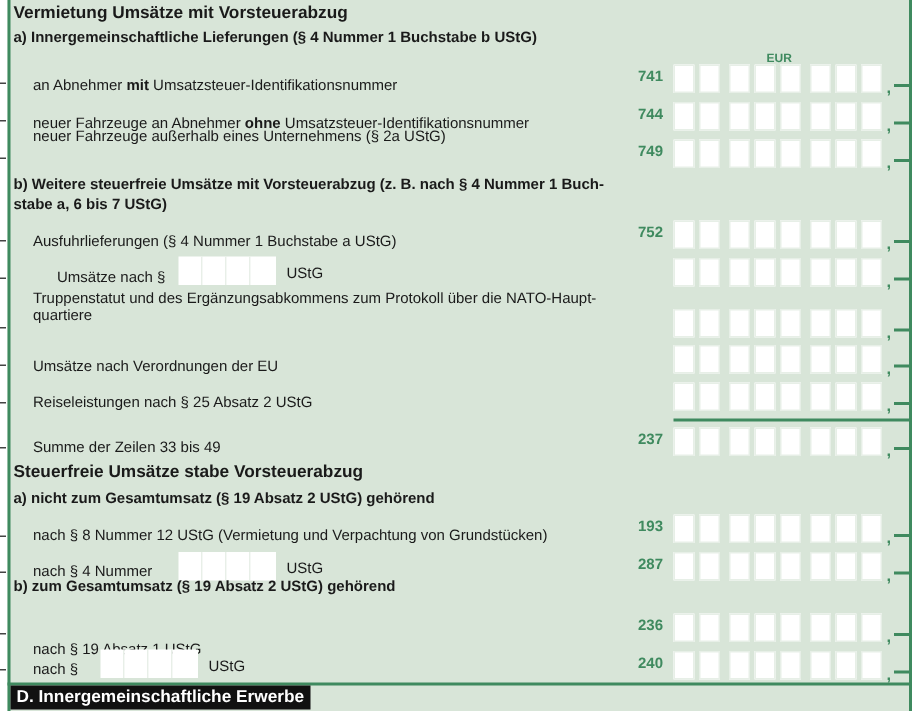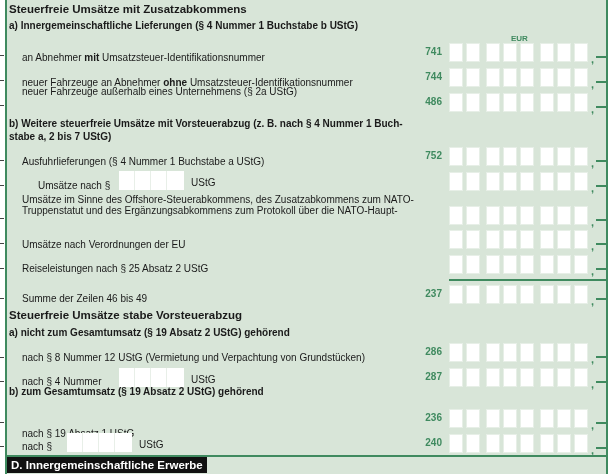--- a/index.html
+++ b/index.html
@@ -35,21 +35,21 @@
 <div class="stub" style="top:185px"></div>
 <div class="stub" style="top:218px"></div>
 <div class="stub" style="top:243px"></div>
 <div class="stub" style="top:268px"></div>
 <div class="stub" style="top:298px"></div>
 <div class="stub" style="top:357px"></div>
 <div class="stub" style="top:381px"></div>
 <div class="stub" style="top:422px"></div>
 <div class="stub" style="top:446px"></div>
 
-<div class="t h1" style="left:9px;top:3px">Steuerfreie Umsätze mit Zusatzabkommens</div>
+<div class="t h1" style="left:9px;top:3px">Vermietung Umsätze mit Vorsteuerabzug</div>
 <div class="t h2" style="left:9px;top:20px">a) Innergemeinschaftliche Lieferungen (§ 4 Nummer 1 Buchstabe b UStG)</div>
 <div class="eur" style="left:511px;top:34px">EUR</div>
 
 <div class="t lbl" style="left:22px;top:52px"><span>an Abnehmer </span><b>mit</b><span> Umsatzsteuer-Identifikationsnummer</span></div>
 <div class="row" style="top:43px">
   <div class="num" style="left:412px;top:3px">741</div>
   <div class="cell" style="left:449px"></div>
     <div class="cell" style="left:466px"></div>
   <div class="cell" style="left:486px"></div>
     <div class="cell" style="left:503px"></div>
@@ -71,35 +71,35 @@
     <div class="cell" style="left:520px"></div>
   <div class="cell" style="left:540px"></div>
     <div class="cell" style="left:557px"></div>
     <div class="cell" style="left:574px"></div>
   <div class="comma">,</div>
     <div class="dash"></div>
 </div>
 
 <div class="t lbl" style="left:22px;top:86px">neuer Fahrzeuge außerhalb eines Unternehmens (§ 2a UStG)</div>
 <div class="row" style="top:93px">
-  <div class="num" style="left:412px;top:3px">486</div>
+  <div class="num" style="left:412px;top:3px">749</div>
   <div class="cell" style="left:449px"></div>
     <div class="cell" style="left:466px"></div>
   <div class="cell" style="left:486px"></div>
     <div class="cell" style="left:503px"></div>
     <div class="cell" style="left:520px"></div>
   <div class="cell" style="left:540px"></div>
     <div class="cell" style="left:557px"></div>
     <div class="cell" style="left:574px"></div>
   <div class="comma">,</div>
     <div class="dash"></div>
 </div>
 
 <div class="t h2" style="left:9px;top:118px">b) Weitere steuerfreie Umsätze mit Vorsteuerabzug (z. B. nach § 4 Nummer 1 Buch-</div>
-<div class="t h2" style="left:9px;top:131px">stabe a, 2 bis 7 UStG)</div>
+<div class="t h2" style="left:9px;top:131px">stabe a, 6 bis 7 UStG)</div>
 
 <div class="t lbl" style="left:22px;top:156px">Ausfuhrlieferungen (§ 4 Nummer 1 Buchstabe a UStG)</div>
 <div class="row" style="top:147px">
   <div class="num" style="left:412px;top:3px">752</div>
   <div class="cell" style="left:449px"></div>
     <div class="cell" style="left:466px"></div>
   <div class="cell" style="left:486px"></div>
     <div class="cell" style="left:503px"></div>
     <div class="cell" style="left:520px"></div>
   <div class="cell" style="left:540px"></div>
@@ -124,22 +124,22 @@
     <div class="cell" style="left:503px"></div>
     <div class="cell" style="left:520px"></div>
   <div class="cell" style="left:540px"></div>
     <div class="cell" style="left:557px"></div>
     <div class="cell" style="left:574px"></div>
   <div class="comma">,</div>
     <div class="dash"></div>
 </div>
 
 <div class="t lbl" style="left:22px;top:194px;line-height:11px">
-  <div>Umsätze im Sinne des Offshore-Steuerabkommens, des Zusatzabkommens zum NATO-</div>
   <div>Truppenstatut und des Ergänzungsabkommens zum Protokoll über die NATO-Haupt-</div>
+  <div>quartiere</div>
 </div>
 <div class="row" style="top:206px">
   <div class="cell" style="left:449px"></div>
     <div class="cell" style="left:466px"></div>
   <div class="cell" style="left:486px"></div>
     <div class="cell" style="left:503px"></div>
     <div class="cell" style="left:520px"></div>
   <div class="cell" style="left:540px"></div>
     <div class="cell" style="left:557px"></div>
     <div class="cell" style="left:574px"></div>
@@ -170,41 +170,41 @@
     <div class="cell" style="left:520px"></div>
   <div class="cell" style="left:540px"></div>
     <div class="cell" style="left:557px"></div>
     <div class="cell" style="left:574px"></div>
   <div class="comma">,</div>
     <div class="dash"></div>
 </div>
 
 <div class="hline" style="left:449px;top:279px;width:159px"></div>
 
-<div class="t lbl" style="left:22px;top:293px">Summe der Zeilen 46 bis 49</div>
+<div class="t lbl" style="left:22px;top:293px">Summe der Zeilen 33 bis 49</div>
 <div class="row" style="top:285px">
   <div class="num" style="left:412px;top:3px">237</div>
   <div class="cell" style="left:449px"></div>
     <div class="cell" style="left:466px"></div>
   <div class="cell" style="left:486px"></div>
     <div class="cell" style="left:503px"></div>
     <div class="cell" style="left:520px"></div>
   <div class="cell" style="left:540px"></div>
     <div class="cell" style="left:557px"></div>
     <div class="cell" style="left:574px"></div>
   <div class="comma">,</div>
     <div class="dash"></div>
 </div>
 
 <div class="t h1" style="left:9px;top:309px">Steuerfreie Umsätze stabe Vorsteuerabzug</div>
 <div class="t h2" style="left:9px;top:327px">a) nicht zum Gesamtumsatz (§ 19 Absatz 2 UStG) gehörend</div>
 
 <div class="t lbl" style="left:22px;top:352px">nach § 8 Nummer 12 UStG (Vermietung und Verpachtung von Grundstücken)</div>
 <div class="row" style="top:343px">
-  <div class="num" style="left:412px;top:3px">286</div>
+  <div class="num" style="left:412px;top:3px">193</div>
   <div class="cell" style="left:449px"></div>
     <div class="cell" style="left:466px"></div>
   <div class="cell" style="left:486px"></div>
     <div class="cell" style="left:503px"></div>
     <div class="cell" style="left:520px"></div>
   <div class="cell" style="left:540px"></div>
     <div class="cell" style="left:557px"></div>
     <div class="cell" style="left:574px"></div>
   <div class="comma">,</div>
     <div class="dash"></div>

